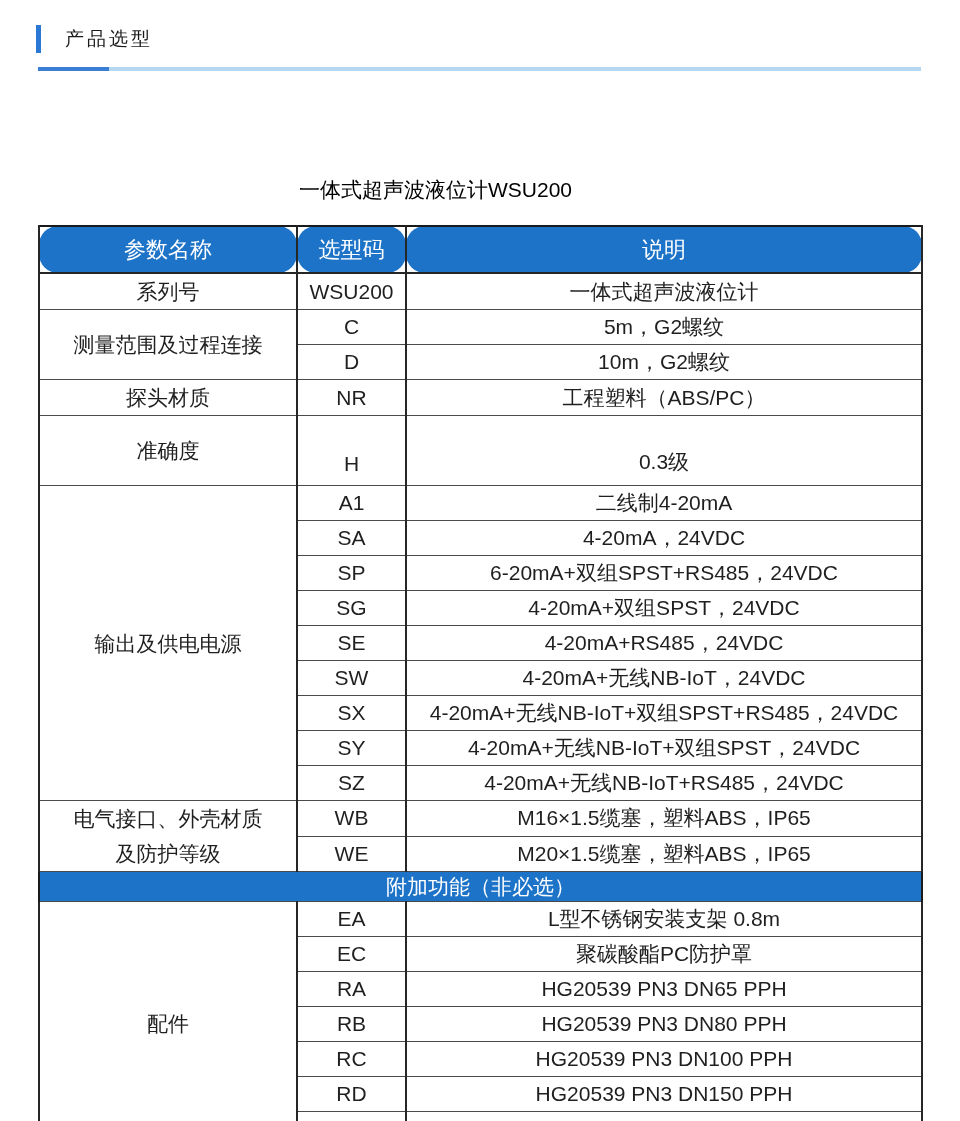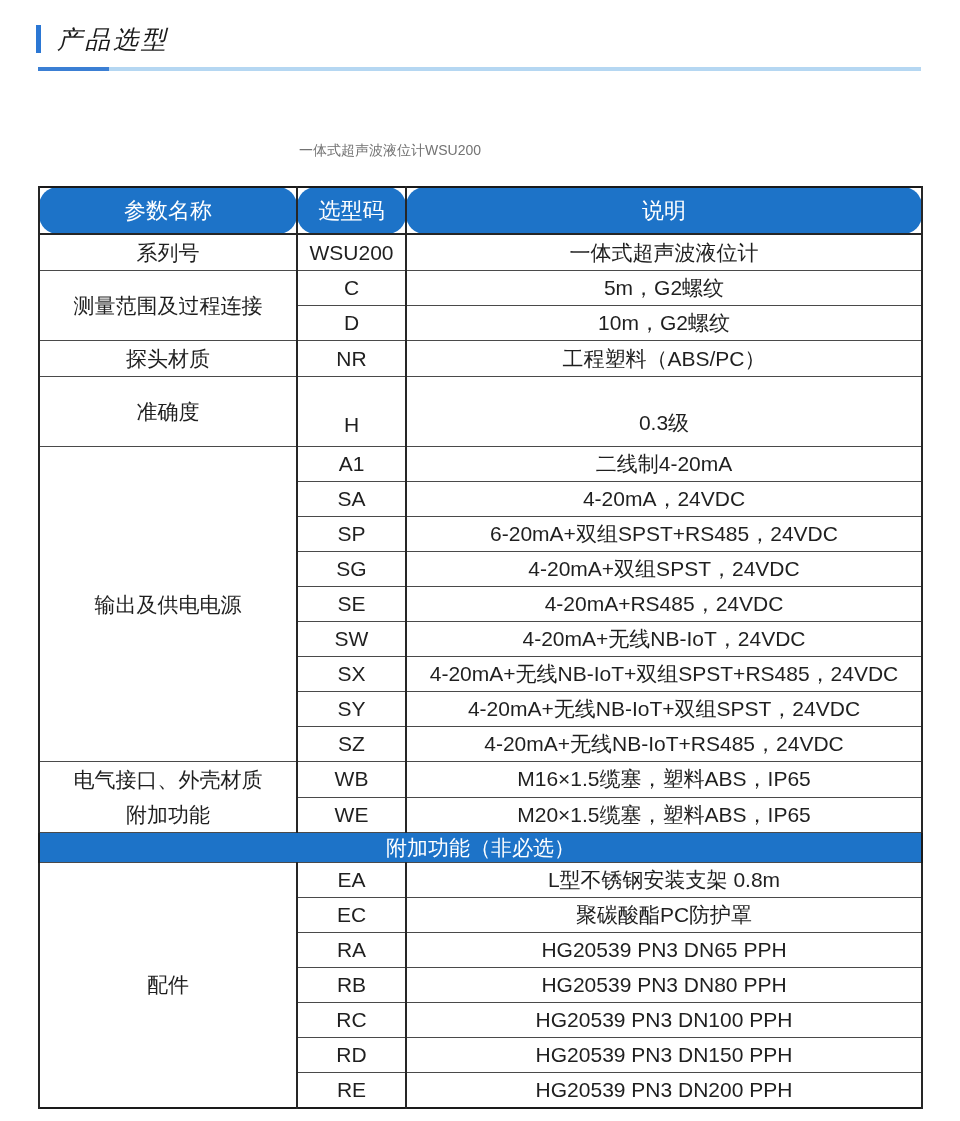--- a/index.html
+++ b/index.html
@@ -22,34 +22,34 @@
   }
   .section-header{
     display:flex;align-items:center;
     margin:25px 0 0 36px;height:28px;
   }
   .accent-bar{
     width:5px;height:28px;background:var(--accent);
     margin-right:8px;flex:0 0 auto;
   }
   .section-title{
-    font-size:25px;font-weight:400;letter-spacing:3px;
-    margin:8px;color:#1a1a1a;line-height:28px;font-style:italic;
+    font-size:19px;font-weight:400;letter-spacing:3px;
+    margin:16px;color:#1a1a1a;line-height:28px;
   }
   .section-rule{
     position:relative;margin:14px 0 0 38px;
     width:883px;height:4px;background:var(--rule_light);
   }
   .section-rule .rule-dark{
     position:absolute;left:0;top:0;width:71px;height:4px;
     background:var(--rule_dark);
   }
   .table-title{
-    margin:67px 0 0 299px;
-    font-size:14px;line-height:25px;color:#737373;
+    margin:106px 0 0 299px;
+    font-size:21px;line-height:25px;color:#000000;
   }
   table.spec{
     margin:23px 0 0 38px;
     width:883px;
     border-collapse:collapse;
     table-layout:fixed;
     border:2px solid var(--border_dark);
     font-size:21px;
   }
   col.c-param{width:258px;}
@@ -166,21 +166,21 @@
       <td>SY</td>
       <td>4-20mA+无线NB-IoT+双组SPST，24VDC</td>
     </tr>
     <tr class="r">
       <td>SZ</td>
       <td>4-20mA+无线NB-IoT+RS485，24VDC</td>
     </tr>
     <tr class="r">
       <td class="param-cell" rowspan="2">
         <span class="pline">电气接口、外壳材质</span>
-        <span class="pline">附加功能</span>
+        <span class="pline">及防护等级</span>
       </td>
       <td>WB</td>
       <td>M16×1.5缆塞，塑料ABS，IP65</td>
     </tr>
     <tr class="r">
       <td>WE</td>
       <td>M20×1.5缆塞，塑料ABS，IP65</td>
     </tr>
     <tr class="r r-banner">
       <td class="banner" colspan="3">附加功能（非必选）</td>

